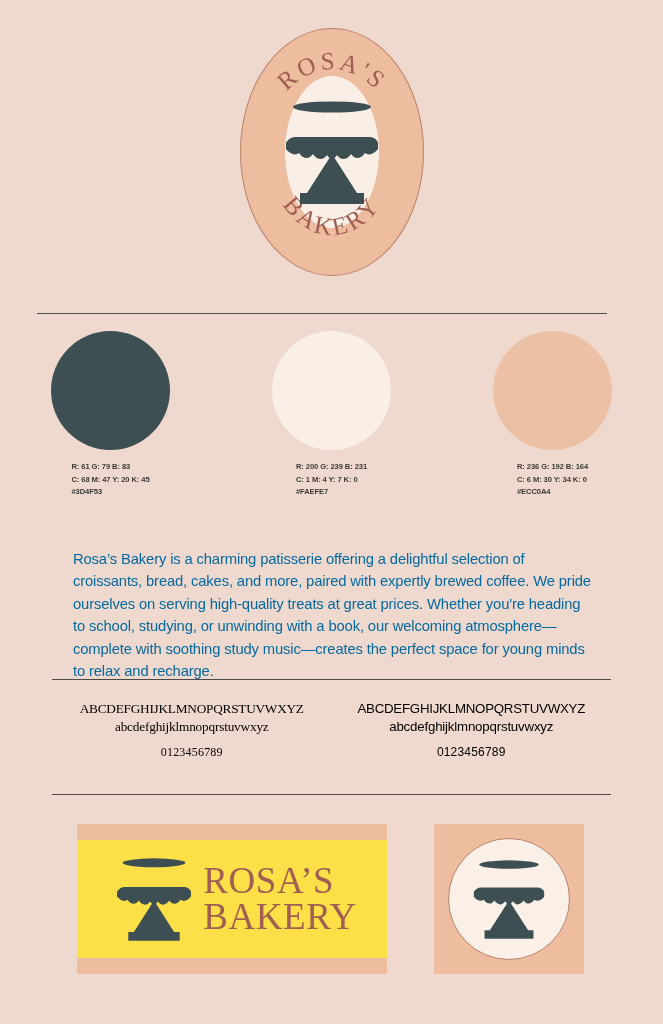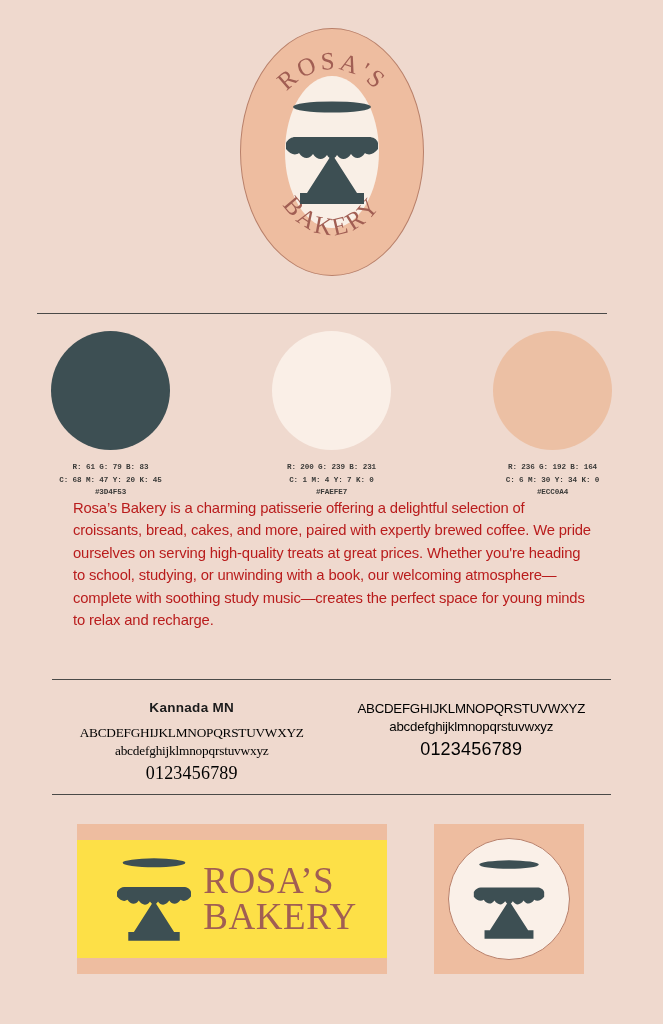--- a/index.html
+++ b/index.html
@@ -114,38 +114,38 @@
   }
 
   .swatch-dot {
     width: 119px;
     height: 119px;
     border-radius: 50%;
   }
 
   .swatch-info {
     margin-top: 11px;
-    text-align: center;
+    text-align: left;
     color: #3a3a38;
-    font-family: Liberation Mono, monospace;
+    font-family: Liberation Sans, sans-serif;
     font-size: 7.6px;
     font-weight: bold;
     line-height: 1.65;
     letter-spacing: -0.1px;
   }
 
   .swatch-info div { white-space: nowrap; }
 
   
   .description {
     position: absolute;
     left: 73px;
-    top: 497px;
+    top: 548px;
     width: 520px;
-    color: #b91c1c;
+    color: #0369a1;
     font-family: "Liberation Sans", sans-serif;
     font-size: 14.8px;
     line-height: 1.52;
     letter-spacing: -0.15px;
   }
 
   
   .typography {
     position: absolute;
     left: 52px;
@@ -175,21 +175,21 @@
   .type-col.serif .type-name,
   .type-col.serif .type-specimen { font-family: "Liberation Serif", serif; }
 
   .type-col.serif .type-name { font-family: "Liberation Sans", sans-serif; }
 
   .type-col.sans .type-name,
   .type-col.sans .type-specimen { font-family: "Liberation Sans", sans-serif; }
 
   .spec-upper { font-size: 13.3px; letter-spacing: -0.25px; }
   .spec-lower { font-size: 13.3px; letter-spacing: -0.2px; }
-  .spec-digits { font-size: 18px; letter-spacing: 0.2px; }
+  .spec-digits { font-size: 12px; letter-spacing: 0.2px; margin-top: 7px; }
 
   
   .lockups {
     position: absolute;
     left: 0;
     top: 824px;
     width: 663px;
     height: 150px;
   }
 
@@ -328,21 +328,20 @@
 
   </div>
 
   <p class="description">Rosa’s Bakery is a charming patisserie offering a delightful selection of croissants, bread, cakes, and more, paired with expertly brewed coffee. We pride ourselves on serving high-quality treats at great prices. Whether you're heading to school, studying, or unwinding with a book, our welcoming atmosphere—complete with soothing study music—creates the perfect space for young minds to relax and recharge.</p>
 
   <div class="divider divider-2"></div>
 
   <div class="typography">
 
     <div class="type-col serif">
-      <div class="type-name">Kannada  MN</div>
       <div class="type-specimen">
         <div class="spec-upper">ABCDEFGHIJKLMNOPQRSTUVWXYZ</div>
         <div class="spec-lower">abcdefghijklmnopqrstuvwxyz</div>
         <div class="spec-digits">0123456789</div>
       </div>
     </div>
 
     <div class="type-col sans">
       <div class="type-specimen">
         <div class="spec-upper">ABCDEFGHIJKLMNOPQRSTUVWXYZ</div>

